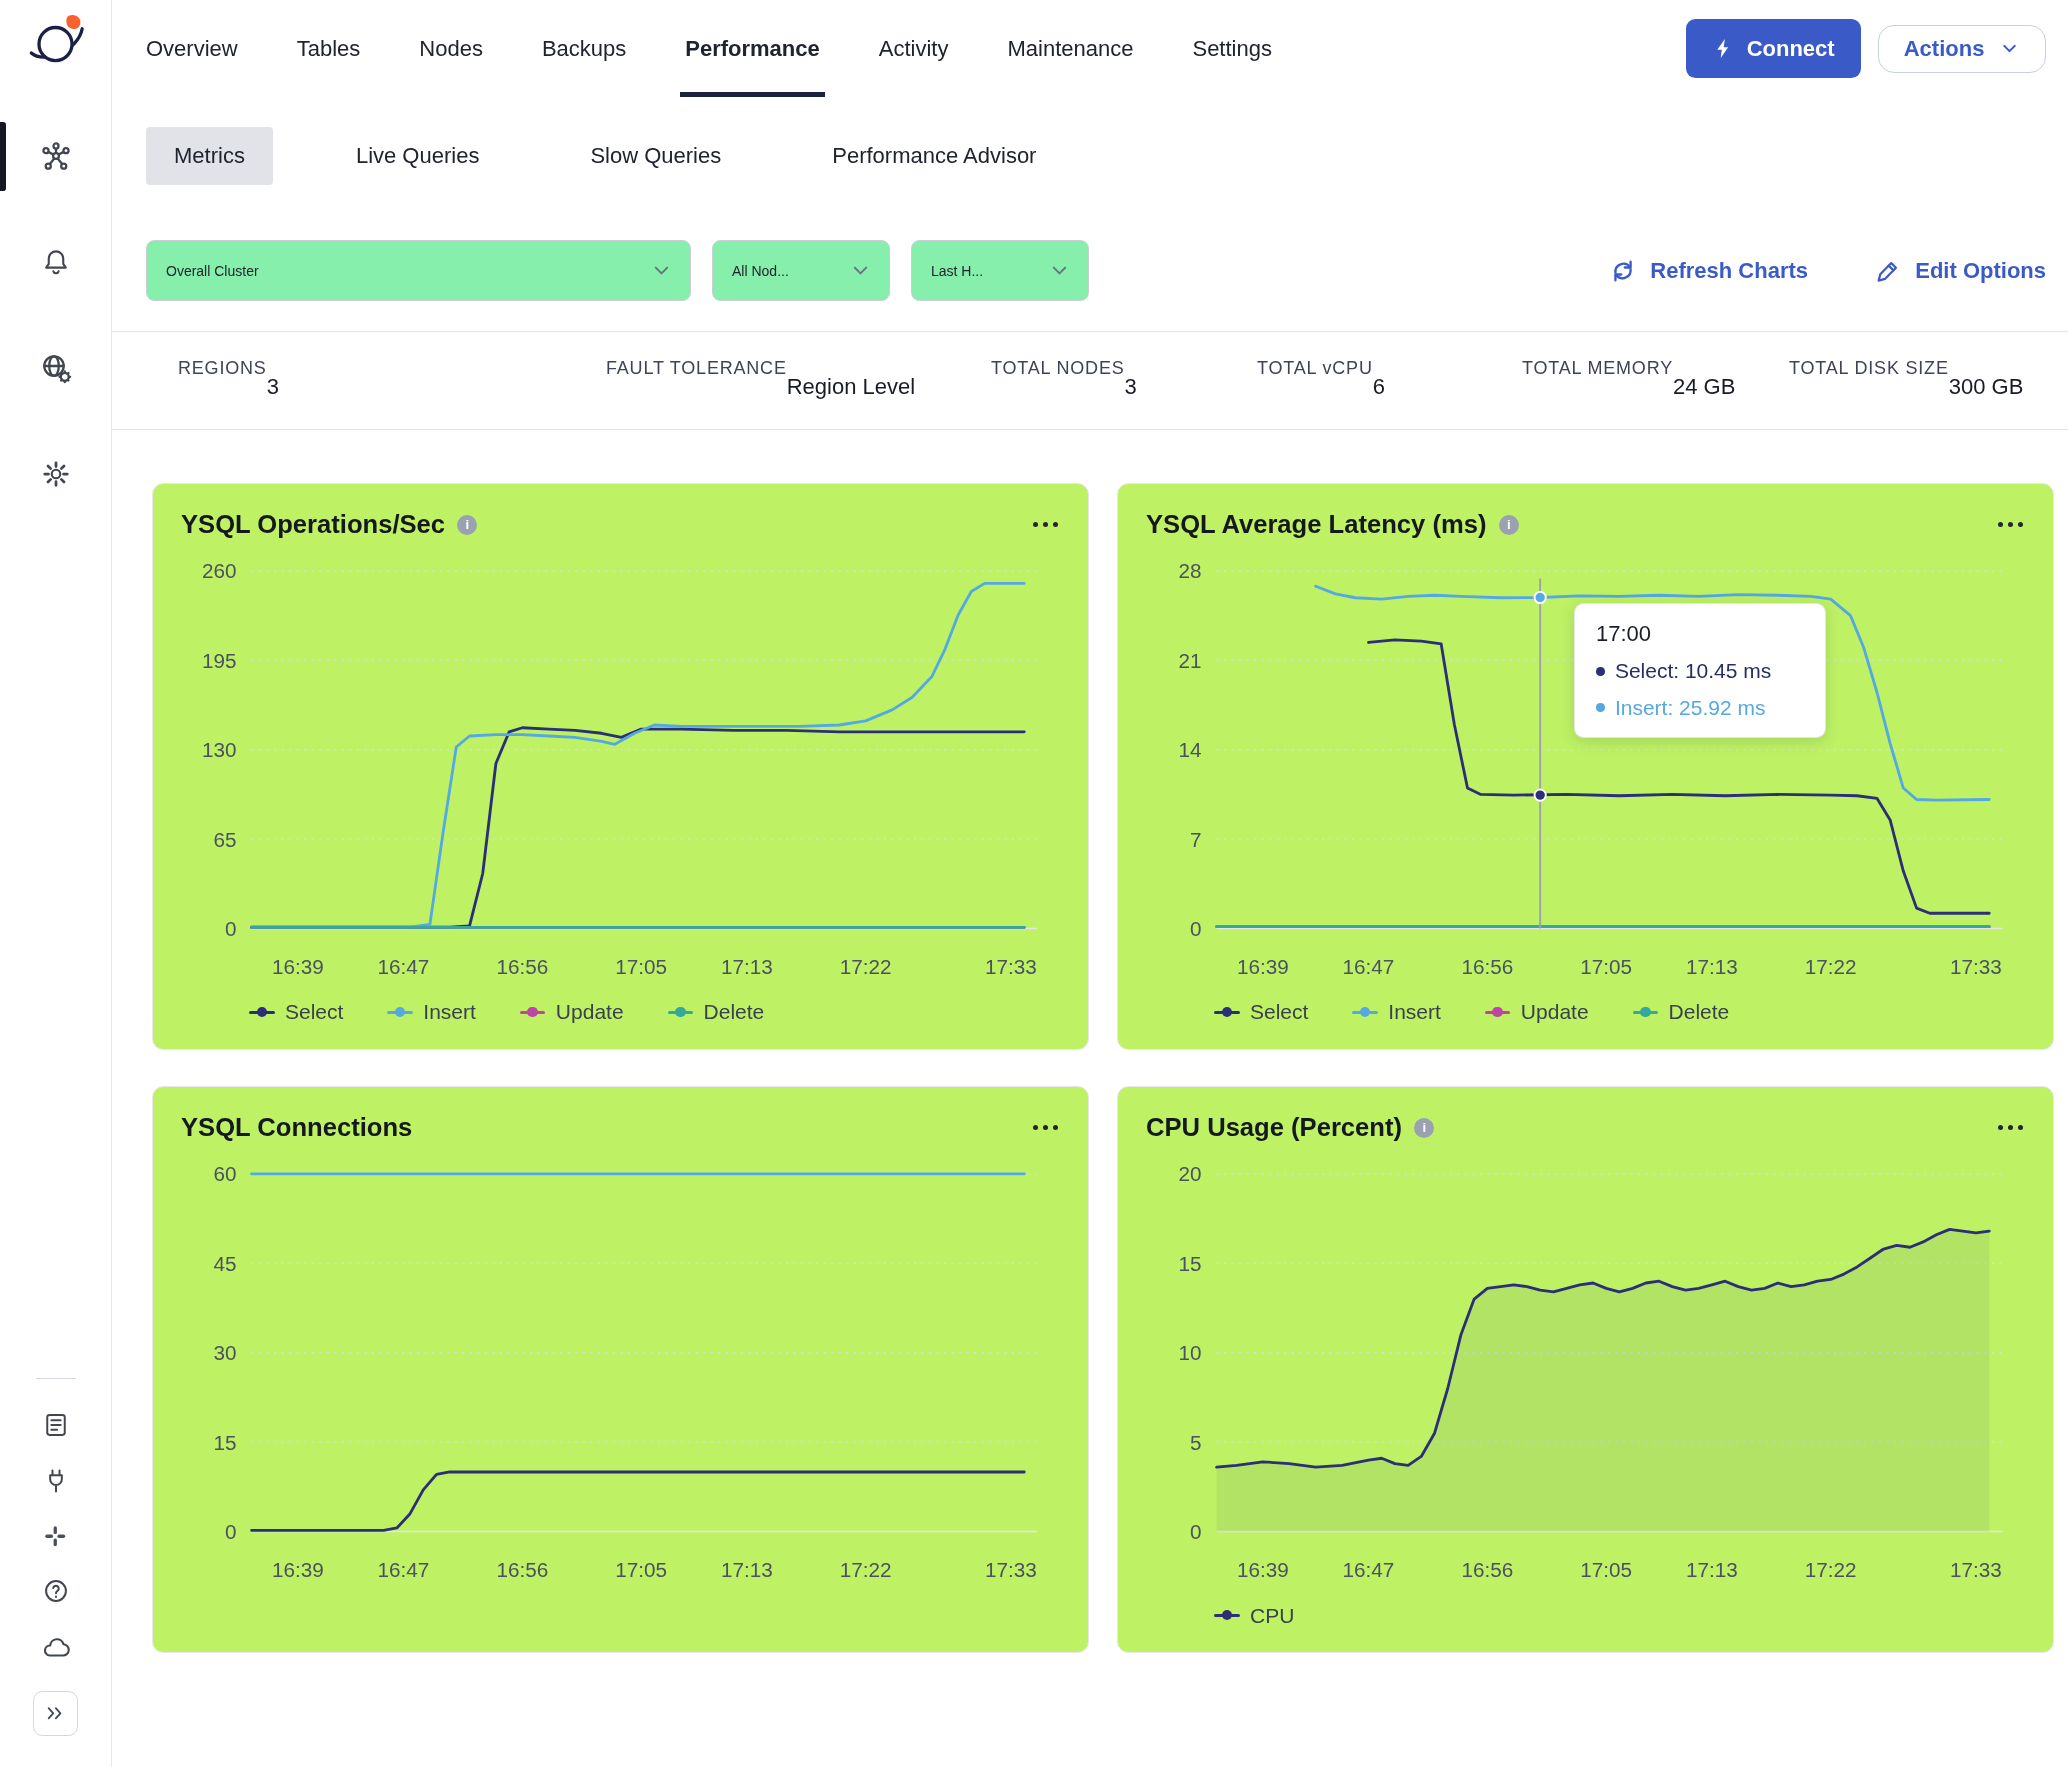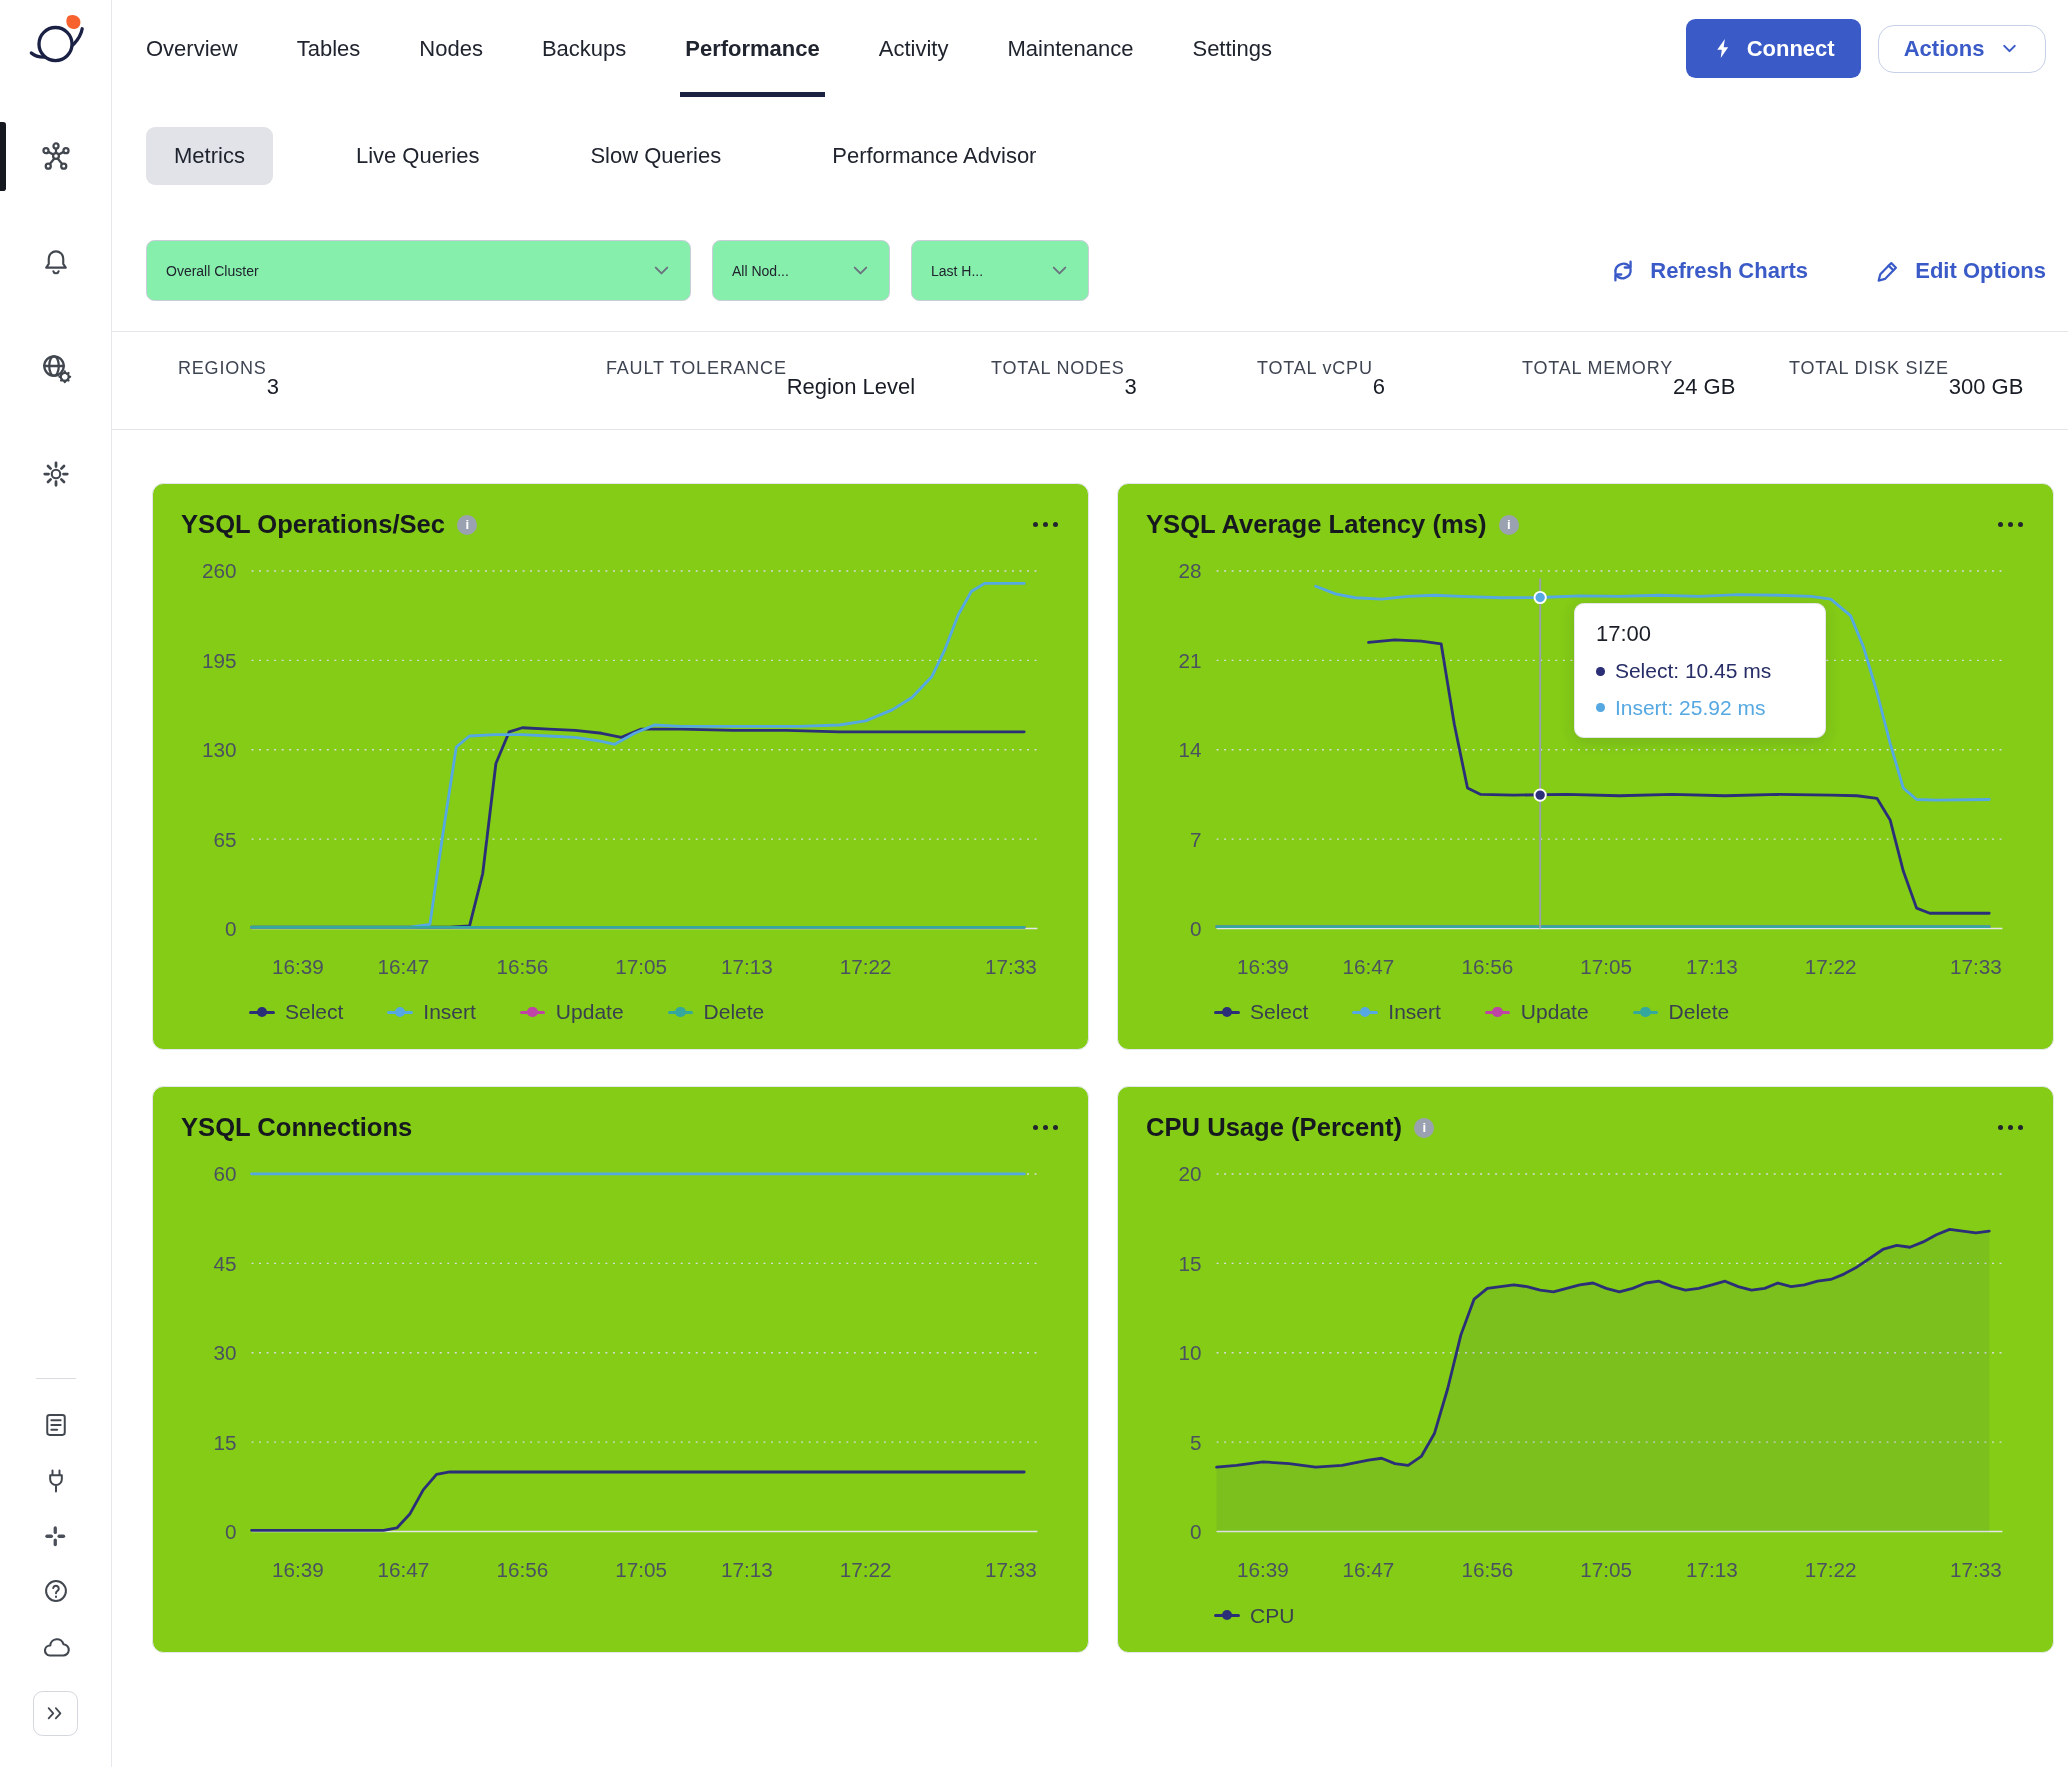--- a/index.html
+++ b/index.html
@@ -23,38 +23,38 @@
 .topbar{display:flex;align-items:center;height:97px;padding:0 23px 0 34px}
 .tabs{display:flex;gap:59px;height:100%}
 .tab{display:flex;align-items:center;font-size:22px;color:#20242E;position:relative;cursor:pointer;white-space:nowrap}
 .tab.active{font-weight:700}
 .tab.active::after{content:"";position:absolute;left:-5.7px;right:-5.7px;bottom:0;height:4.7px;background:var(--underline)}
 .top-actions{margin-left:auto;display:flex;gap:17px;align-items:center}
 .btn-connect{display:flex;align-items:center;gap:11.4px;background:var(--accent);color:#fff;font-size:22px;font-weight:700;padding:0 26.5px;height:59px;border-radius:9.5px;border:none;cursor:pointer;font-family:inherit}
 .btn-actions{display:flex;align-items:center;gap:15px;background:#fff;color:var(--accent);font-size:22px;font-weight:700;padding:0 24.6px;height:48px;border-radius:16px;border:1.9px solid #C6D0E6;cursor:pointer;font-family:inherit}
 
 .subtabs{display:flex;align-items:center;gap:55px;padding:30px 23px 0 34px}
-.pill{font-size:22px;color:#20242E;padding:16px 28px;border-radius:9px;cursor:pointer;white-space:nowrap}
+.pill{font-size:22px;color:#20242E;padding:16px 28px;border-radius:4px;cursor:pointer;white-space:nowrap}
 .pill.active{background:#E2E3E9;font-weight:500}
 
 .filters{display:flex;align-items:center;gap:21px;padding:0 23px 0 34px;margin-top:55px}
 .select{border:1.4px solid #C9CDD8;border-radius:8.5px;height:61px;display:flex;align-items:center;justify-content:space-between;padding:0 17px 0 19px;font-size:14px;color:#20242E;background:#86efac;cursor:pointer}
 .sel-cluster{width:545px}
 .sel-small{width:178px}
 .filter-links{margin-left:auto;display:flex;align-items:center;gap:66px}
 .flink{display:flex;align-items:center;gap:13.2px;color:var(--accent);font-size:22px;font-weight:700;cursor:pointer;white-space:nowrap}
 
 .statsbar{margin-top:30px;border-top:0.9px solid #E3E5EA;border-bottom:0.9px solid #E3E5EA;display:flex;padding:25.6px 23px 29px 66px}
 .stat{display:flex;}
 .stat-label{font-size:18px;letter-spacing:0.8px;color:#3E4452;font-weight:500}
 .stat-value{font-size:22px;color:#181C25;margin-top:16px}
 .s0{flex:0 0 428px}.s1{flex:0 0 385px}.s2{flex:0 0 266px}.s3{flex:0 0 265px}.s4{flex:0 0 267px}.s5{flex:1}
 
 .charts{display:grid;grid-template-columns:1fr 1fr;gap:36px 28px;padding:53px 15px 28px 40px}
-.card{border:1.4px solid #E5E7EE;border-radius:11.4px;background:#84cc16;padding:26.5px 28px 19px}
+.card{border:1.4px solid #E5E7EE;border-radius:11.4px;background:#bef264;padding:26.5px 28px 19px}
 .card-head{display:flex;align-items:center}
 .card-title{font-size:25.6px;font-weight:700;color:#15181F}
 .info-dot{width:20px;height:20px;border-radius:50%;background:#9AA2B1;color:#fff;font-size:13.2px;font-weight:700;display:inline-flex;align-items:center;justify-content:center;margin-left:12.3px;cursor:pointer}
 .dots{margin-left:auto;display:flex;align-items:center;cursor:pointer;padding:5.7px 1.9px}
 .dots i{width:5.2px;height:5.2px;background:#23262E;border-radius:50%;display:inline-block;margin-left:4.7px}
 .chart-body{position:relative;margin-top:15px}
 svg.chart{width:100%;height:auto;display:block;font-family:inherit}
 .legend{display:flex;gap:44px;margin:3.8px 0 5.7px 68px;align-items:center}
 .lg-item{display:inline-flex;align-items:center;cursor:pointer}
 .lg-mark{width:25.6px;height:3.3px;border-radius:1.9px;position:relative;display:inline-block}

